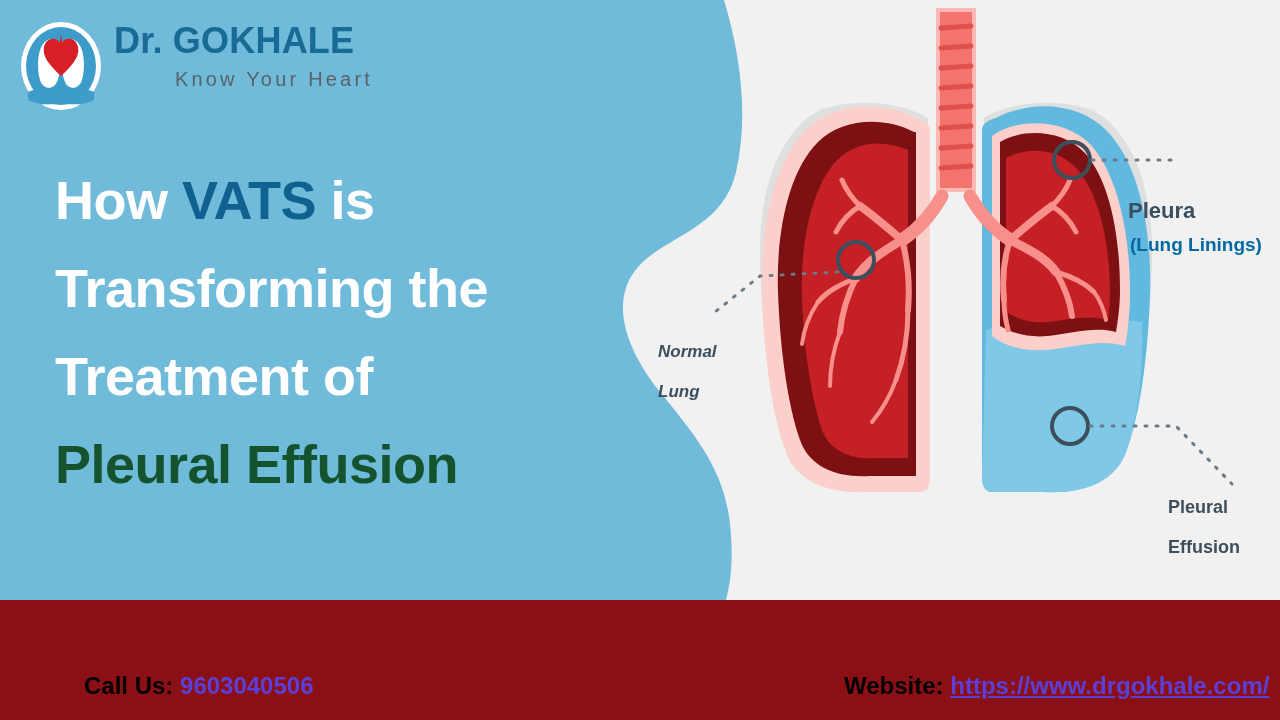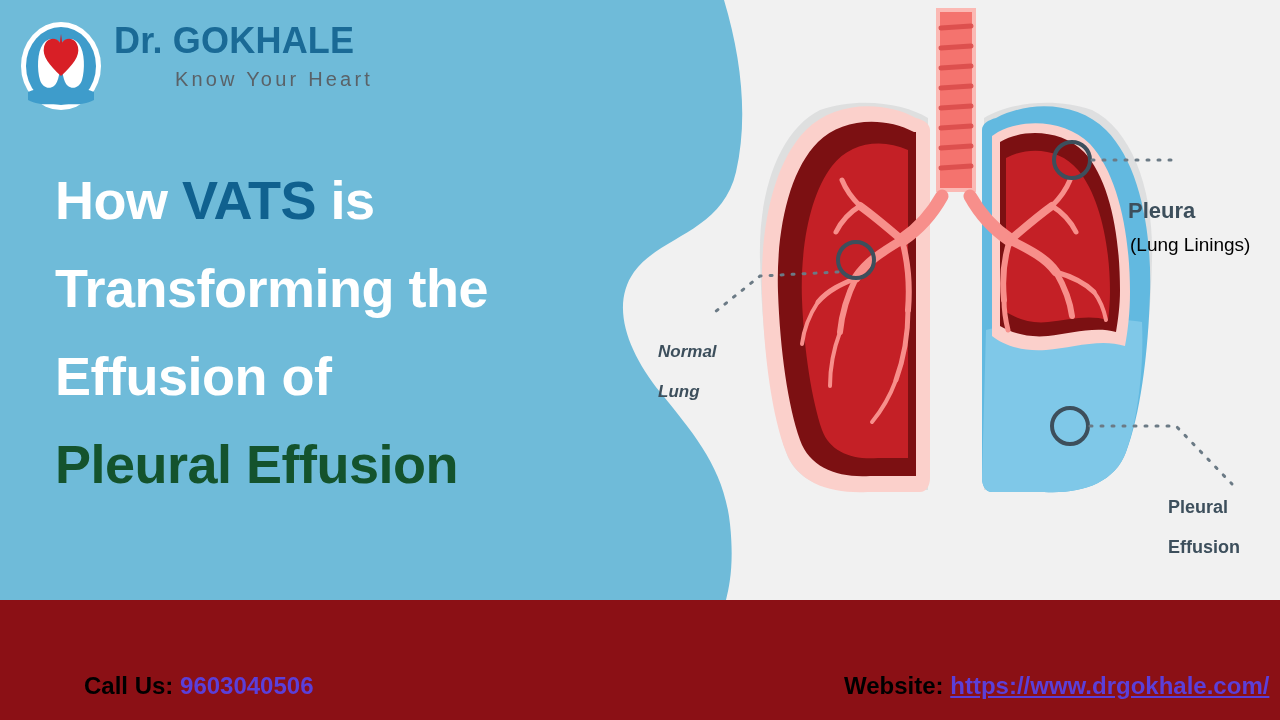--- a/index.html
+++ b/index.html
@@ -25,21 +25,21 @@
             letter-spacing:-.5px;}
   #headline .accent-blue{color:#10618F;}
   #headline .accent-red{color:#14532d;}
   #headline .hl{display:block;white-space:nowrap;}
 
   
   #illustration{position:absolute;left:620px;top:0;width:660px;height:600px;}
 
   
   .callout{position:absolute;color:#3D4F5C;font-weight:bold;}
-  .callout .sub{display:block;font-weight:normal;color:#000000;}
+  .callout .sub{display:block;font-weight:bold;color:#0369a1;}
   #calloutPleura{left:1128px;top:152px;font-size:22px;line-height:30px;margin-top:44px;}
   #calloutPleura .sub{font-size:19px;line-height:30px;margin-top:4px;
                       margin-left:2px;white-space:nowrap;}
   #calloutNormal{left:658px;top:332px;font-size:17px;line-height:40px;font-style:italic;}
   #calloutEffusion{left:1168px;top:487px;font-size:18px;line-height:40px;}
 
   
   #footer{position:absolute;left:0;top:600px;width:1280px;height:120px;
           background:#8B1015;}
   .footer-line{position:absolute;bottom:20px;font-size:24px;font-weight:bold;
@@ -80,21 +80,21 @@
     </svg>
     <div id="logoText">
       <div id="brandName">Dr. GOKHALE</div>
       <div id="brandTag">Know Your Heart</div>
     </div>
   </div>
 
   <div id="headline">
     <span class="hl"><span>How </span><span class="accent-blue">VATS</span><span> is</span></span>
     <span class="hl">Transforming the</span>
-    <span class="hl">Effusion of</span>
+    <span class="hl">Treatment of</span>
     <span class="hl accent-red">Pleural Effusion</span>
   </div>
 
   <svg id="illustration" viewBox="0 0 660 600">
 
     <g opacity="0.18">
       <path d="M200,110 C160,130 138,190 140,260
                C142,340 152,410 166,452 C176,482 208,492 244,490
                L308,490 L308,118 C286,104 240,96 200,110 Z" fill="#8A8F93"></path>
       <path d="M472,110 C512,130 534,190 532,260

